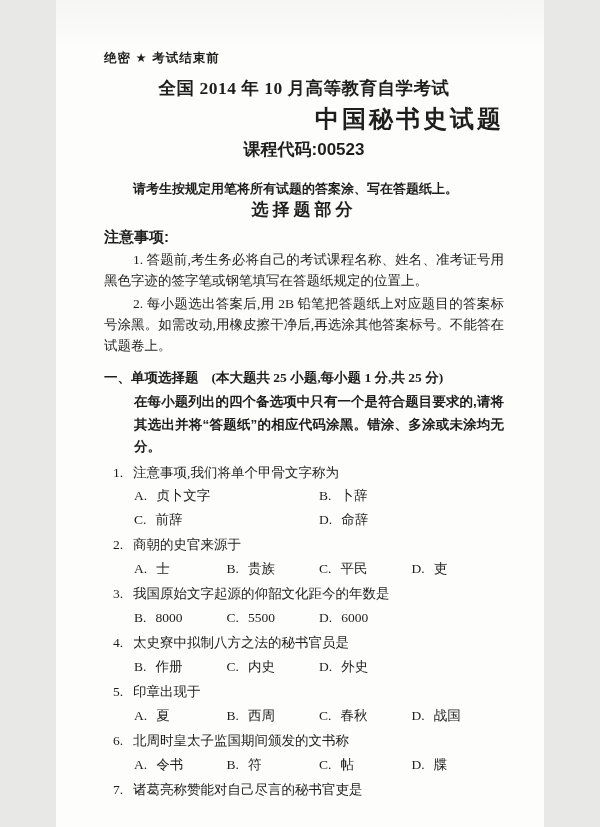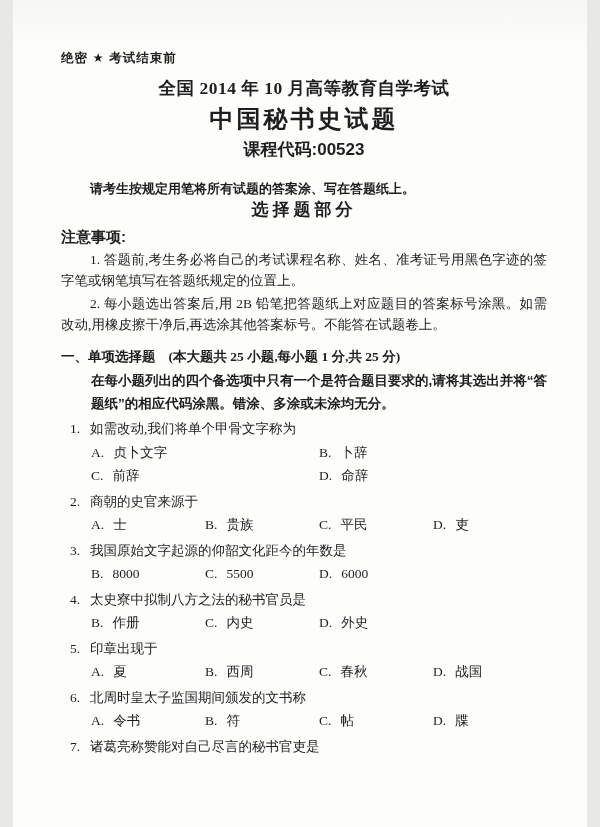--- a/index.html
+++ b/index.html
@@ -1,18 +1,18 @@
 <!DOCTYPE html>
 <html><head>
 <meta charset="utf-8">
 <style>
   html, body { margin: 0; padding: 0; background: #e8e8e6; }
   .page {
     position: relative;
-    width: 574px;
+    width: 488px;
     height: 827px;
     box-sizing: border-box;
     margin: 0 auto;
     background: linear-gradient(180deg, #f6f6f4 0%, #fdfdfc 6%, #fdfdfc 100%);
     padding: 50px 40px 0 48px;
     font-family: "Liberation Serif", "DejaVu Serif", serif;
     font-size: 13.5px;
     color: #1e1e1e;
     overflow: hidden;
   }
@@ -24,21 +24,21 @@
     letter-spacing: 1px;
   }
   .title1 {
     text-align: center;
     font-size: 17.5px;
     font-weight: 700;
     margin-top: 9px;
     letter-spacing: 0.5px;
   }
   .title2 {
-    text-align: center;
+    text-align: right;
     font-family: "Liberation Sans", "DejaVu Sans", sans-serif;
     font-weight: 700;
     font-size: 24px;
     letter-spacing: 3px;
     margin-top: 3px;
   }
   .course {
     text-align: center;
     font-family: "Liberation Sans", "DejaVu Sans", sans-serif;
     font-weight: 700;
@@ -121,21 +121,21 @@
   <p class="note">2. 每小题选出答案后,用 2B 铅笔把答题纸上对应题目的答案标号涂黑。如需改动,用橡皮擦干净后,再选涂其他答案标号。不能答在试题卷上。</p>
 
   <div class="part-heading">
     <span>一、单项选择题</span><span class="part-note">(本大题共 25 小题,每小题 1 分,共 25 分)</span>
   </div>
   <div class="part-instructions">在每小题列出的四个备选项中只有一个是符合题目要求的,请将其选出并将“答题纸”的相应代码涂黑。错涂、多涂或未涂均无分。</div>
 
   <div class="question">
     <div class="q-stem">
       <span class="q-num">1.</span>
-      <span class="q-text">如需改动,我们将单个甲骨文字称为</span>
+      <span class="q-text">注意事项,我们将单个甲骨文字称为</span>
     </div>
     <div class="options cols-2">
       <div class="option">
         <span class="opt-label">A.</span><span class="opt-text">贞卜文字</span>
       </div>
       <div class="option">
         <span class="opt-label">B.</span><span class="opt-text">卜辞</span>
       </div>
       <div class="option">
         <span class="opt-label">C.</span><span class="opt-text">前辞</span>

